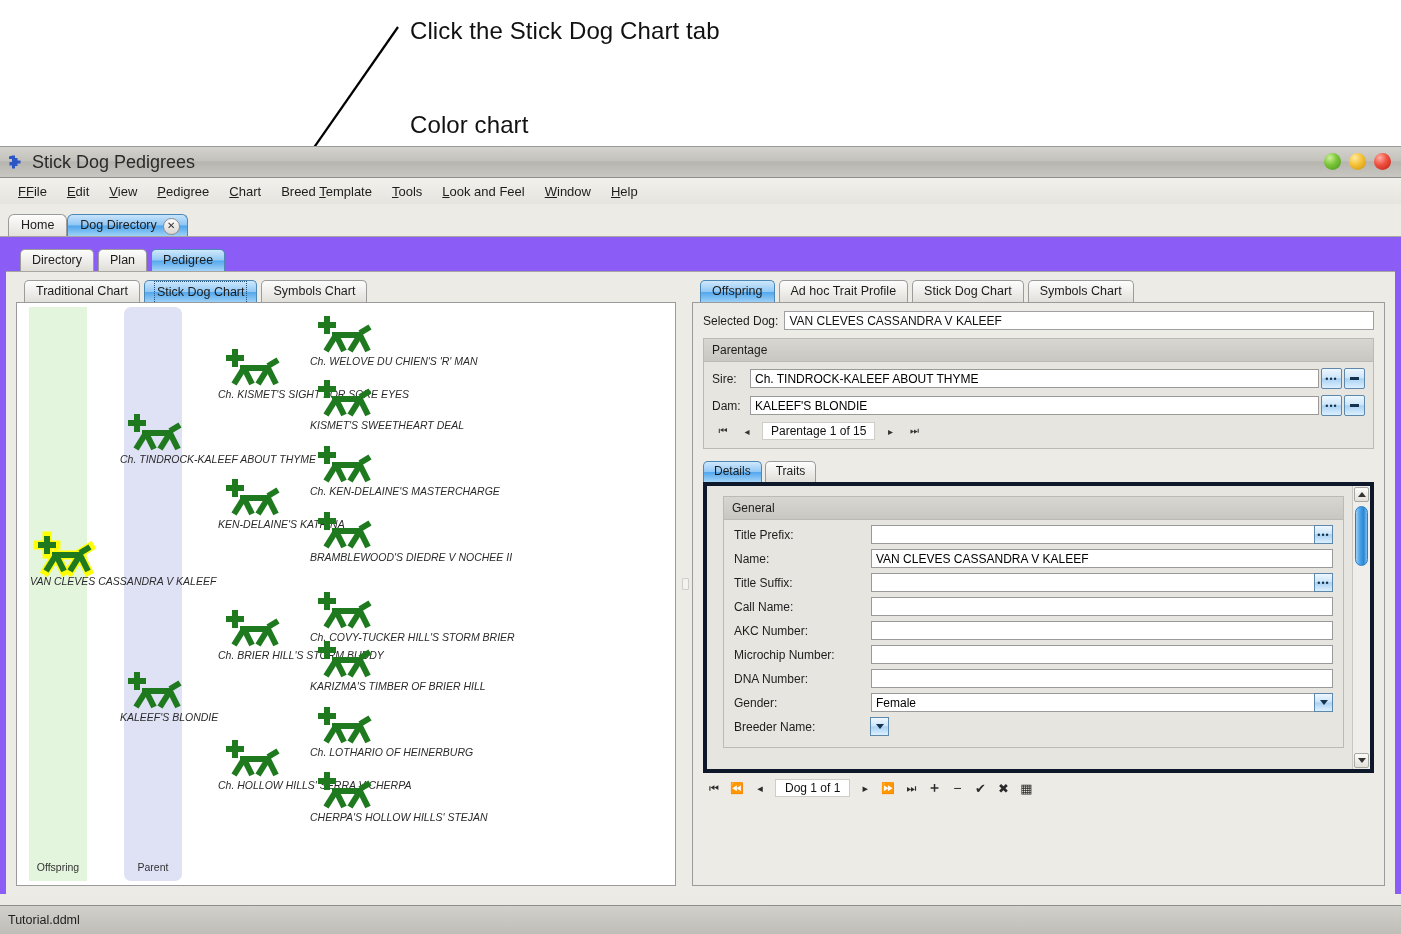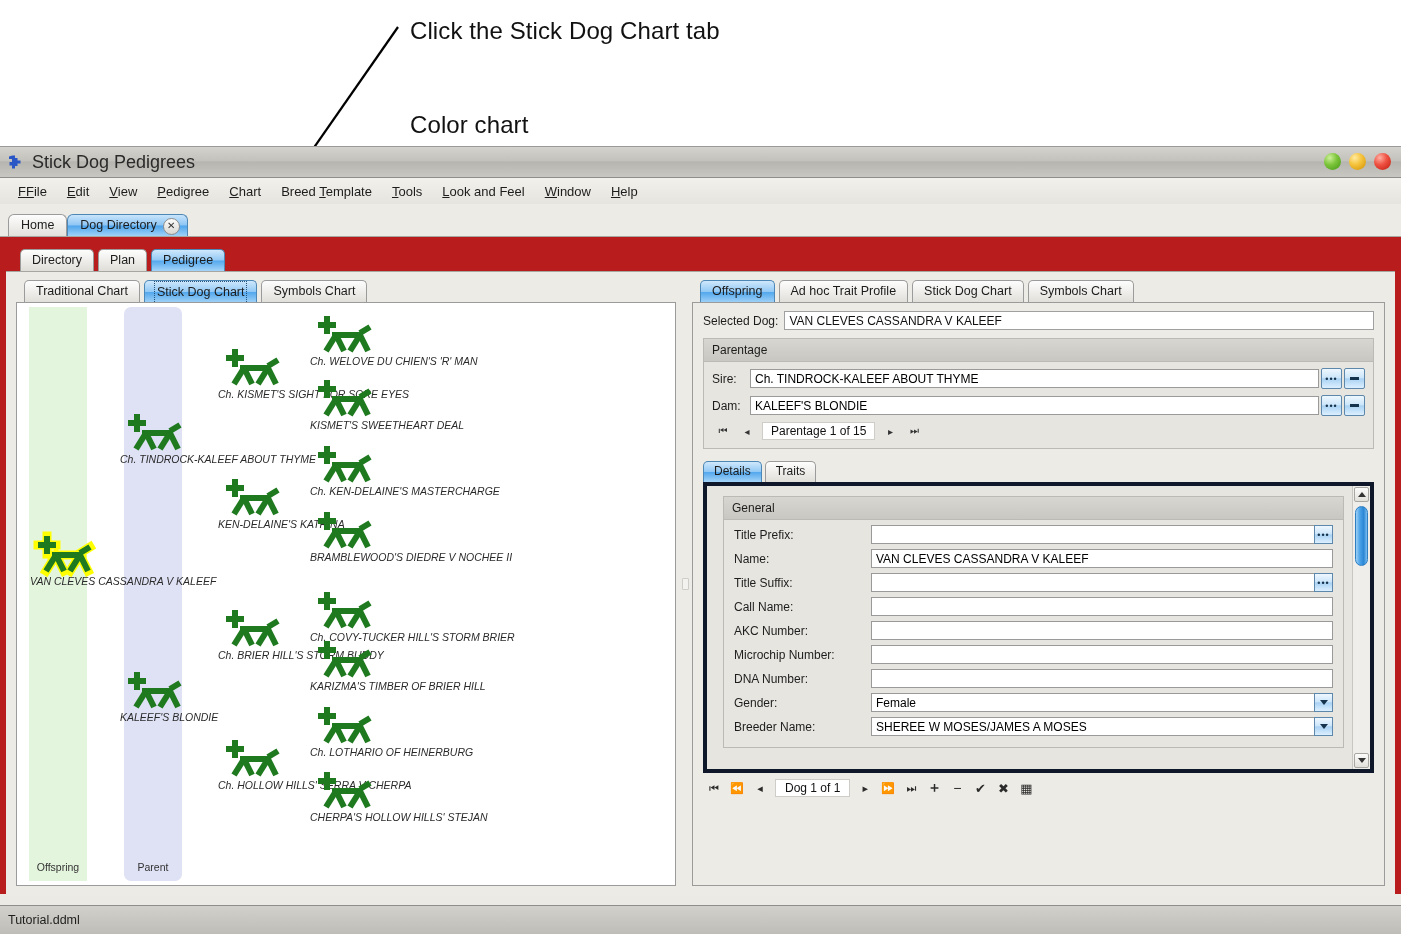--- a/index.html
+++ b/index.html
@@ -61,21 +61,21 @@
   .dtab.sel{
     background:linear-gradient(to bottom,#c9e4fb 0%,#8ec6f4 48%,#4fa5ec 52%,#9fd2f7 100%);
     border-color:#4d87b5;padding-right:30px;
   }
   .dtab .closebox{
     position:absolute;right:7px;top:3px;width:15px;height:15px;border-radius:50%;
     background:linear-gradient(to bottom,#fcfcfc,#d9d7d1);border:1px solid #8d8d8d;
     font-size:10px;line-height:13px;text-align:center;color:#333;
   }
 
-  .panelbody{position:absolute;left:0;top:32px;right:0;bottom:0;background:#b91c1c;
+  .panelbody{position:absolute;left:0;top:32px;right:0;bottom:0;background:#8b5cf6;
     border-top:1px solid #a8a6a0;}
 
   
   .innertabs{display:flex;align-items:flex-end;padding:12px 0 0 20px;}
   .itab{
     font-size:12.5px;color:#1c1c1c;height:21px;line-height:20px;padding:0 11px;
     border:1px solid #9b9b9b;border-radius:5px 5px 0 0;border-bottom:none;
     background:linear-gradient(to bottom,#fdfdfd,#e0ded8);margin-right:4px;white-space:nowrap;
   }
   .itab.sel{
@@ -645,21 +645,20 @@
                         </div>
                         <div class="grow">
                           <span class="glab">Gender:</span>
                           <span class="gin">Female</span>
                           <span class="ddbtn">
                             <span class="caret"></span>
                           </span>
                         </div>
                         <div class="grow">
                           <span class="glab">Breeder Name:</span>
-                          <span class="gin">SHEREE W MOSES/JAMES A MOSES</span>
                           <span class="ddbtn">
                             <span class="caret"></span>
                           </span>
                         </div>
                       </div>
                   </div>
                 </div>
                 <div class="vscroll">
                   <div class="arrow">
                       <span class="up"></span>

